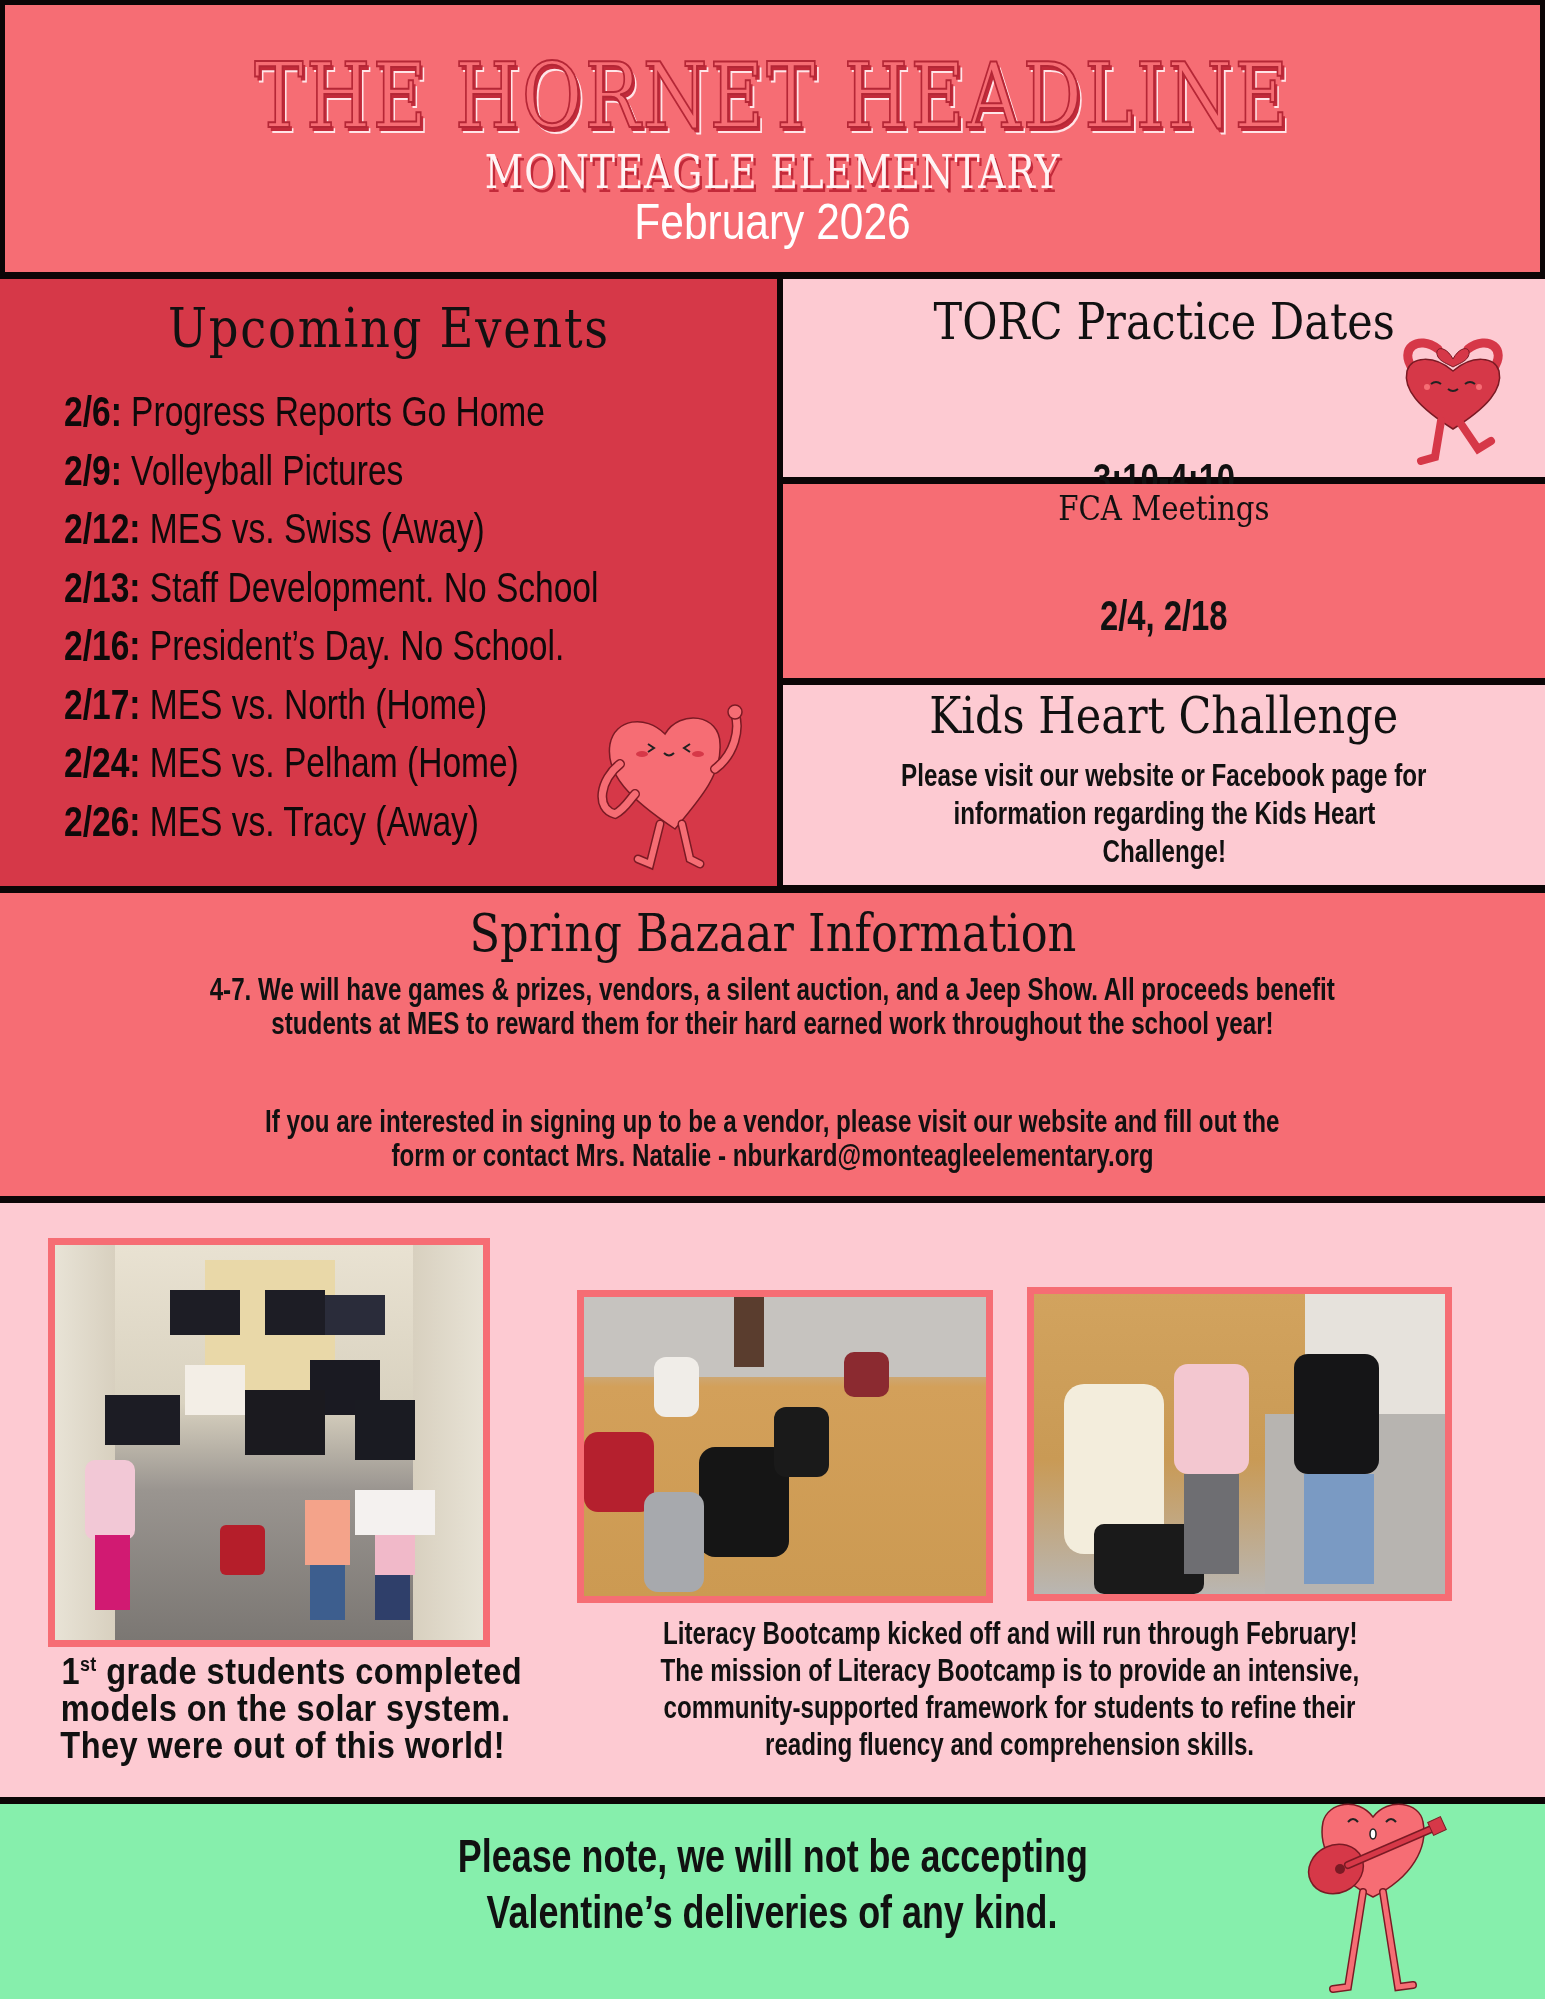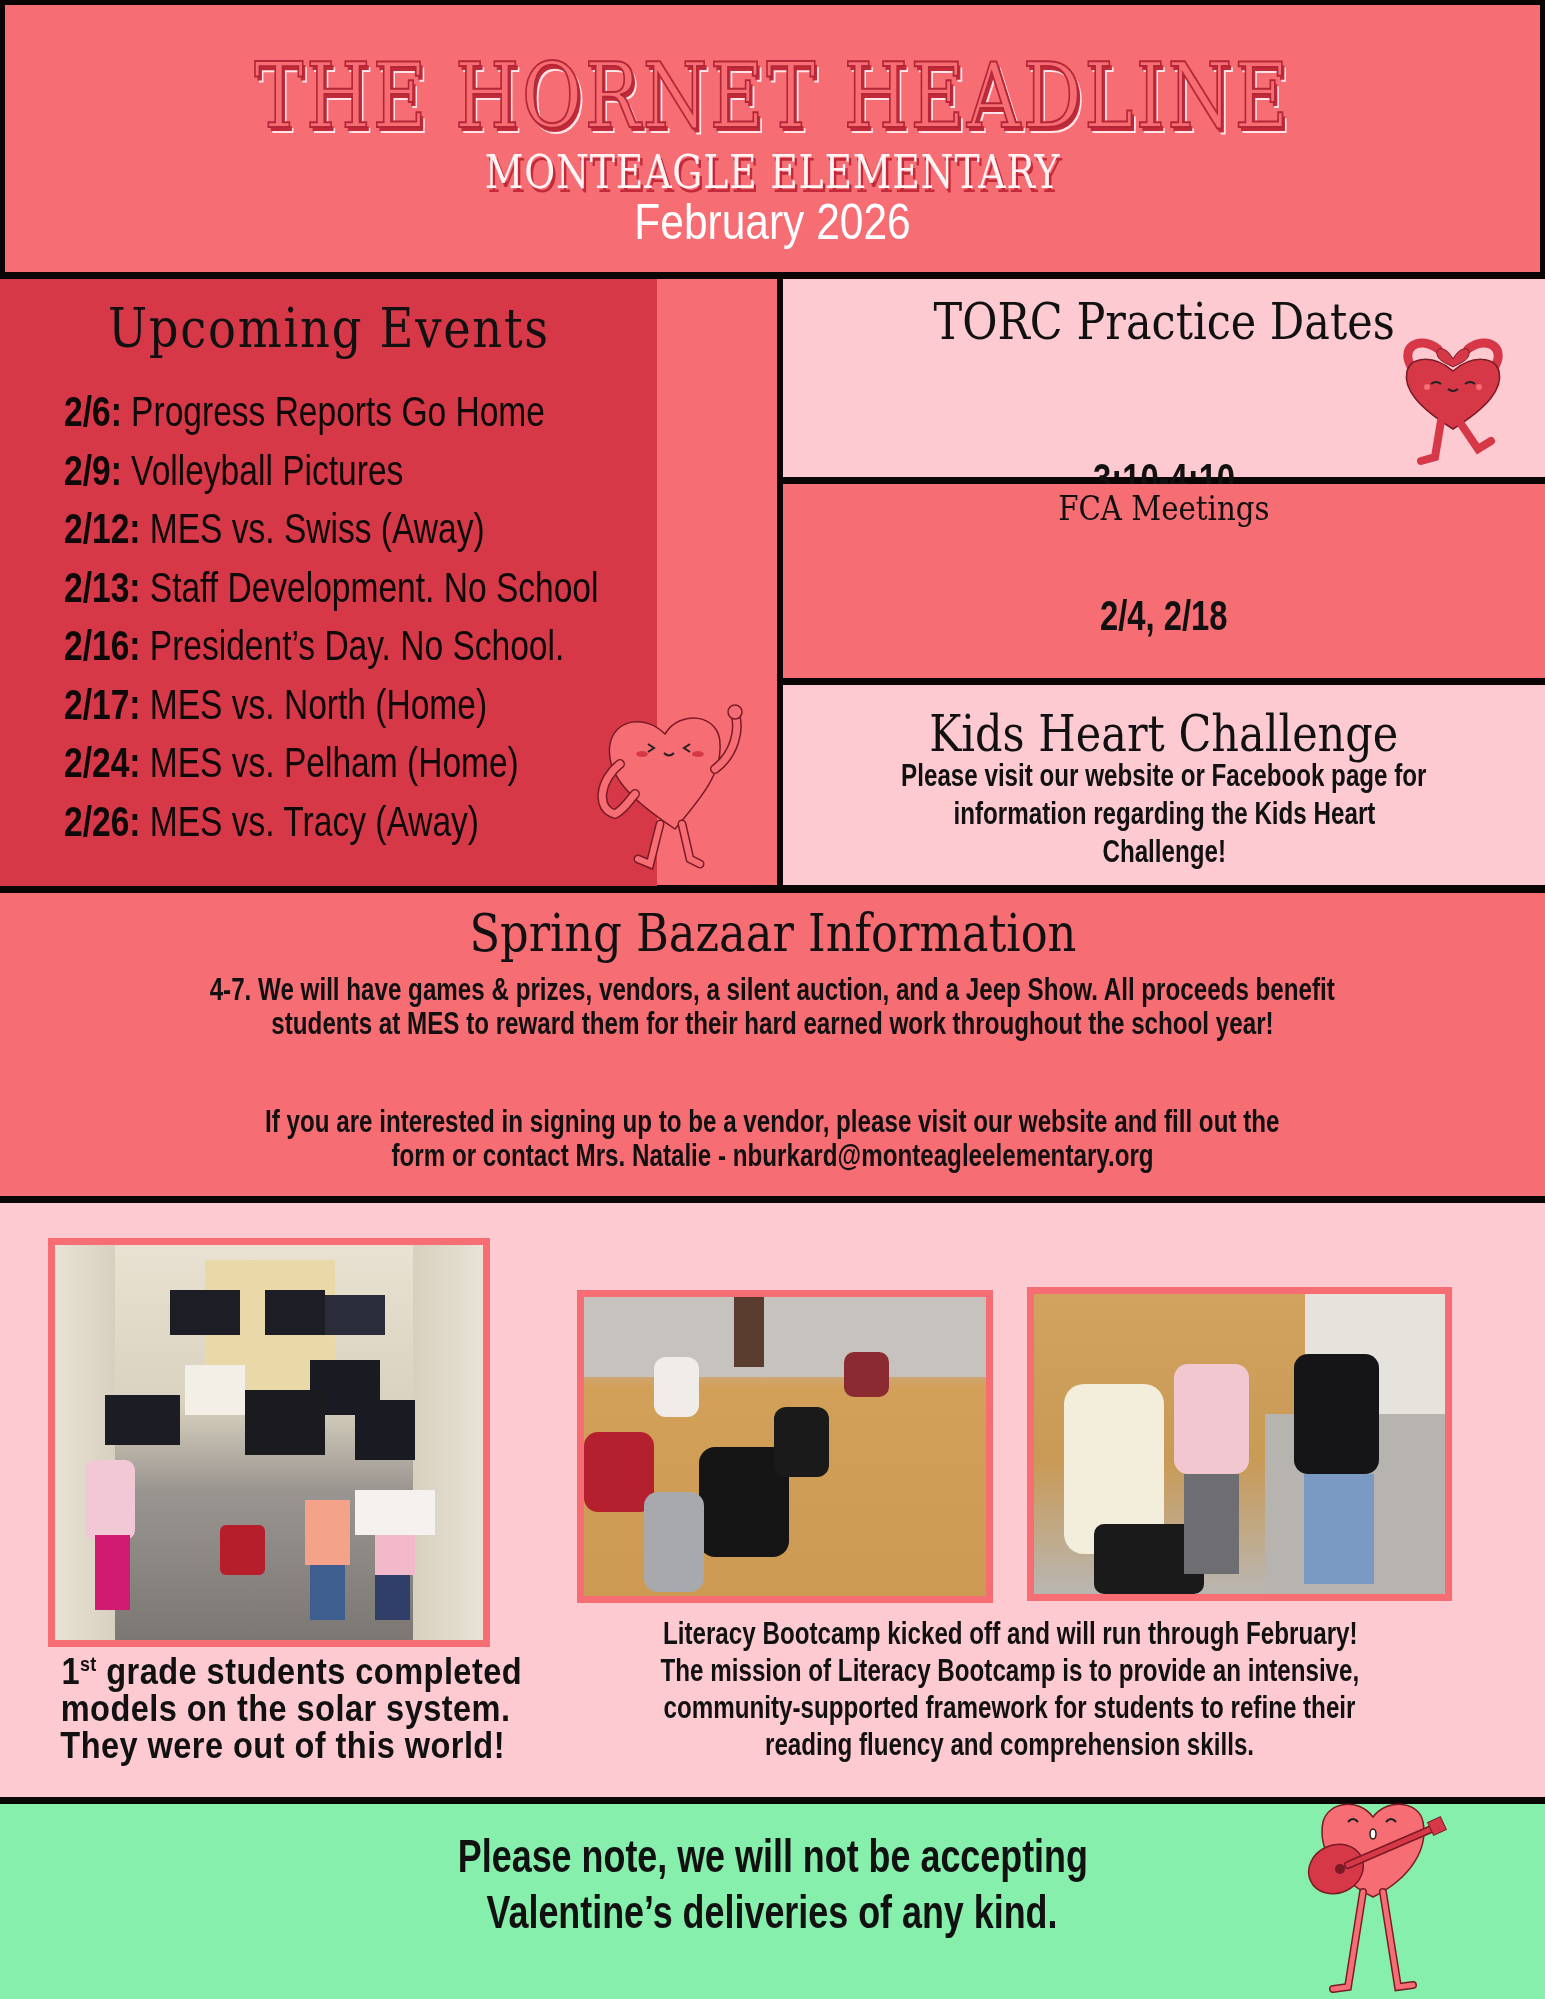--- a/index.html
+++ b/index.html
@@ -11,21 +11,21 @@
   
   #header { left: 0; top: 0; width: 1545px; height: 274px; background: #F66D74; border: 5px solid #0c0506; border-bottom: none; }
   .title { position: absolute; left: 0; width: 100%; text-align: center; font-family: "DejaVu Serif", serif; }
   #main-title { top: 38px; font-size: 90px; letter-spacing: 3px; color: #F66D74; font-weight: 400;
     -webkit-text-stroke: 2px #B52736; text-shadow: 3px 4px 0 #C22A3A, 5px 6px 0 #FFE5E8; transform: scaleX(0.82); transform-origin: center; }
   #school-name { top: 140px; font-size: 46px; color: #fff4f5; letter-spacing: 1px;
     text-shadow: 3px 4px 0 #C22A3A; transform: scaleX(0.82); transform-origin: center; }
   #issue-date { top: 188px; font-size: 50px; color: #ffffff; font-family: "Liberation Sans Narrow", "Liberation Sans", sans-serif; transform: scaleX(0.85); }
 
   
-  #events { left: 0; top: 279px; width: 657px; height: 607px; background: #D63848; }
+  #events { left: 0; top: 279px; width: 777px; height: 607px; background: #D63848; }
   #torc { left: 783px; top: 279px; width: 762px; height: 198px; background: #FDCAD2; }
   #fca { left: 783px; top: 484px; width: 762px; height: 194px; background: #F66D74; }
   #khc { left: 783px; top: 685px; width: 762px; height: 200px; background: #FDCAD2; }
   #bazaar { left: 0; top: 893px; width: 1545px; height: 303px; background: #F66D74; }
   #photos { left: 0; top: 1203px; width: 1545px; height: 594px; background: #FDCAD2; }
   #footer { left: 0; top: 1804px; width: 1545px; height: 195px; background: #86efac; }
 
   .section-heading { position: absolute; left: 0; width: 100%; text-align: center; font-family: "DejaVu Serif", serif;
     color: #111; text-decoration: underline; text-decoration-thickness: 4px; text-underline-offset: 8px; font-weight: 400; }
   .heading-inner { display: inline-block; transform: scaleX(0.86); transform-origin: center; }
@@ -38,21 +38,21 @@
   .event-item { height: 58.5px; font-size: 43px; color: #0e0a0a; white-space: nowrap; transform: scaleX(0.78); transform-origin: left center; }
   .event-date { font-weight: 700; }
 
   #torc .section-heading { top: 14px; font-size: 50px; }
   .torc-dates { position: absolute; left: 0; width: 100%; text-align: center; top: 84px; font-size: 42px; font-weight: 700; color: #111; }
   .torc-time { position: absolute; left: 0; width: 100%; text-align: center; top: 136px; font-size: 42px; font-weight: 700; color: #111; margin-top: 40px; }
 
   #fca .section-heading { top: 4px; font-size: 34px; }
   .fca-dates { position: absolute; left: 0; width: 100%; text-align: center; top: 108px; font-size: 42px; font-weight: 700; color: #111; }
 
-  #khc .section-heading { top: 20px; font-size: 50px; }
+  #khc .section-heading { top: 2px; font-size: 50px; }
   .khc-body { position: absolute; left: 0; width: 100%; top: 72px; text-align: center; font-size: 31px; font-weight: 700; color: #111; line-height: 38px; }
 
   #bazaar .section-heading { top: 10px; font-size: 52px; }
   .bazaar-p { position: absolute; left: 0; width: 100%; text-align: center; font-size: 31px; font-weight: 700; color: #111; line-height: 34px; }
   #bazaar-p1 { top: 80px; }
   #bazaar-p2 { top: 212px; }
   sup { font-size: 0.55em; vertical-align: super; line-height: 0; }
 
   
   .photo-frame { position: absolute; background: #F66D74; padding: 7px; }

